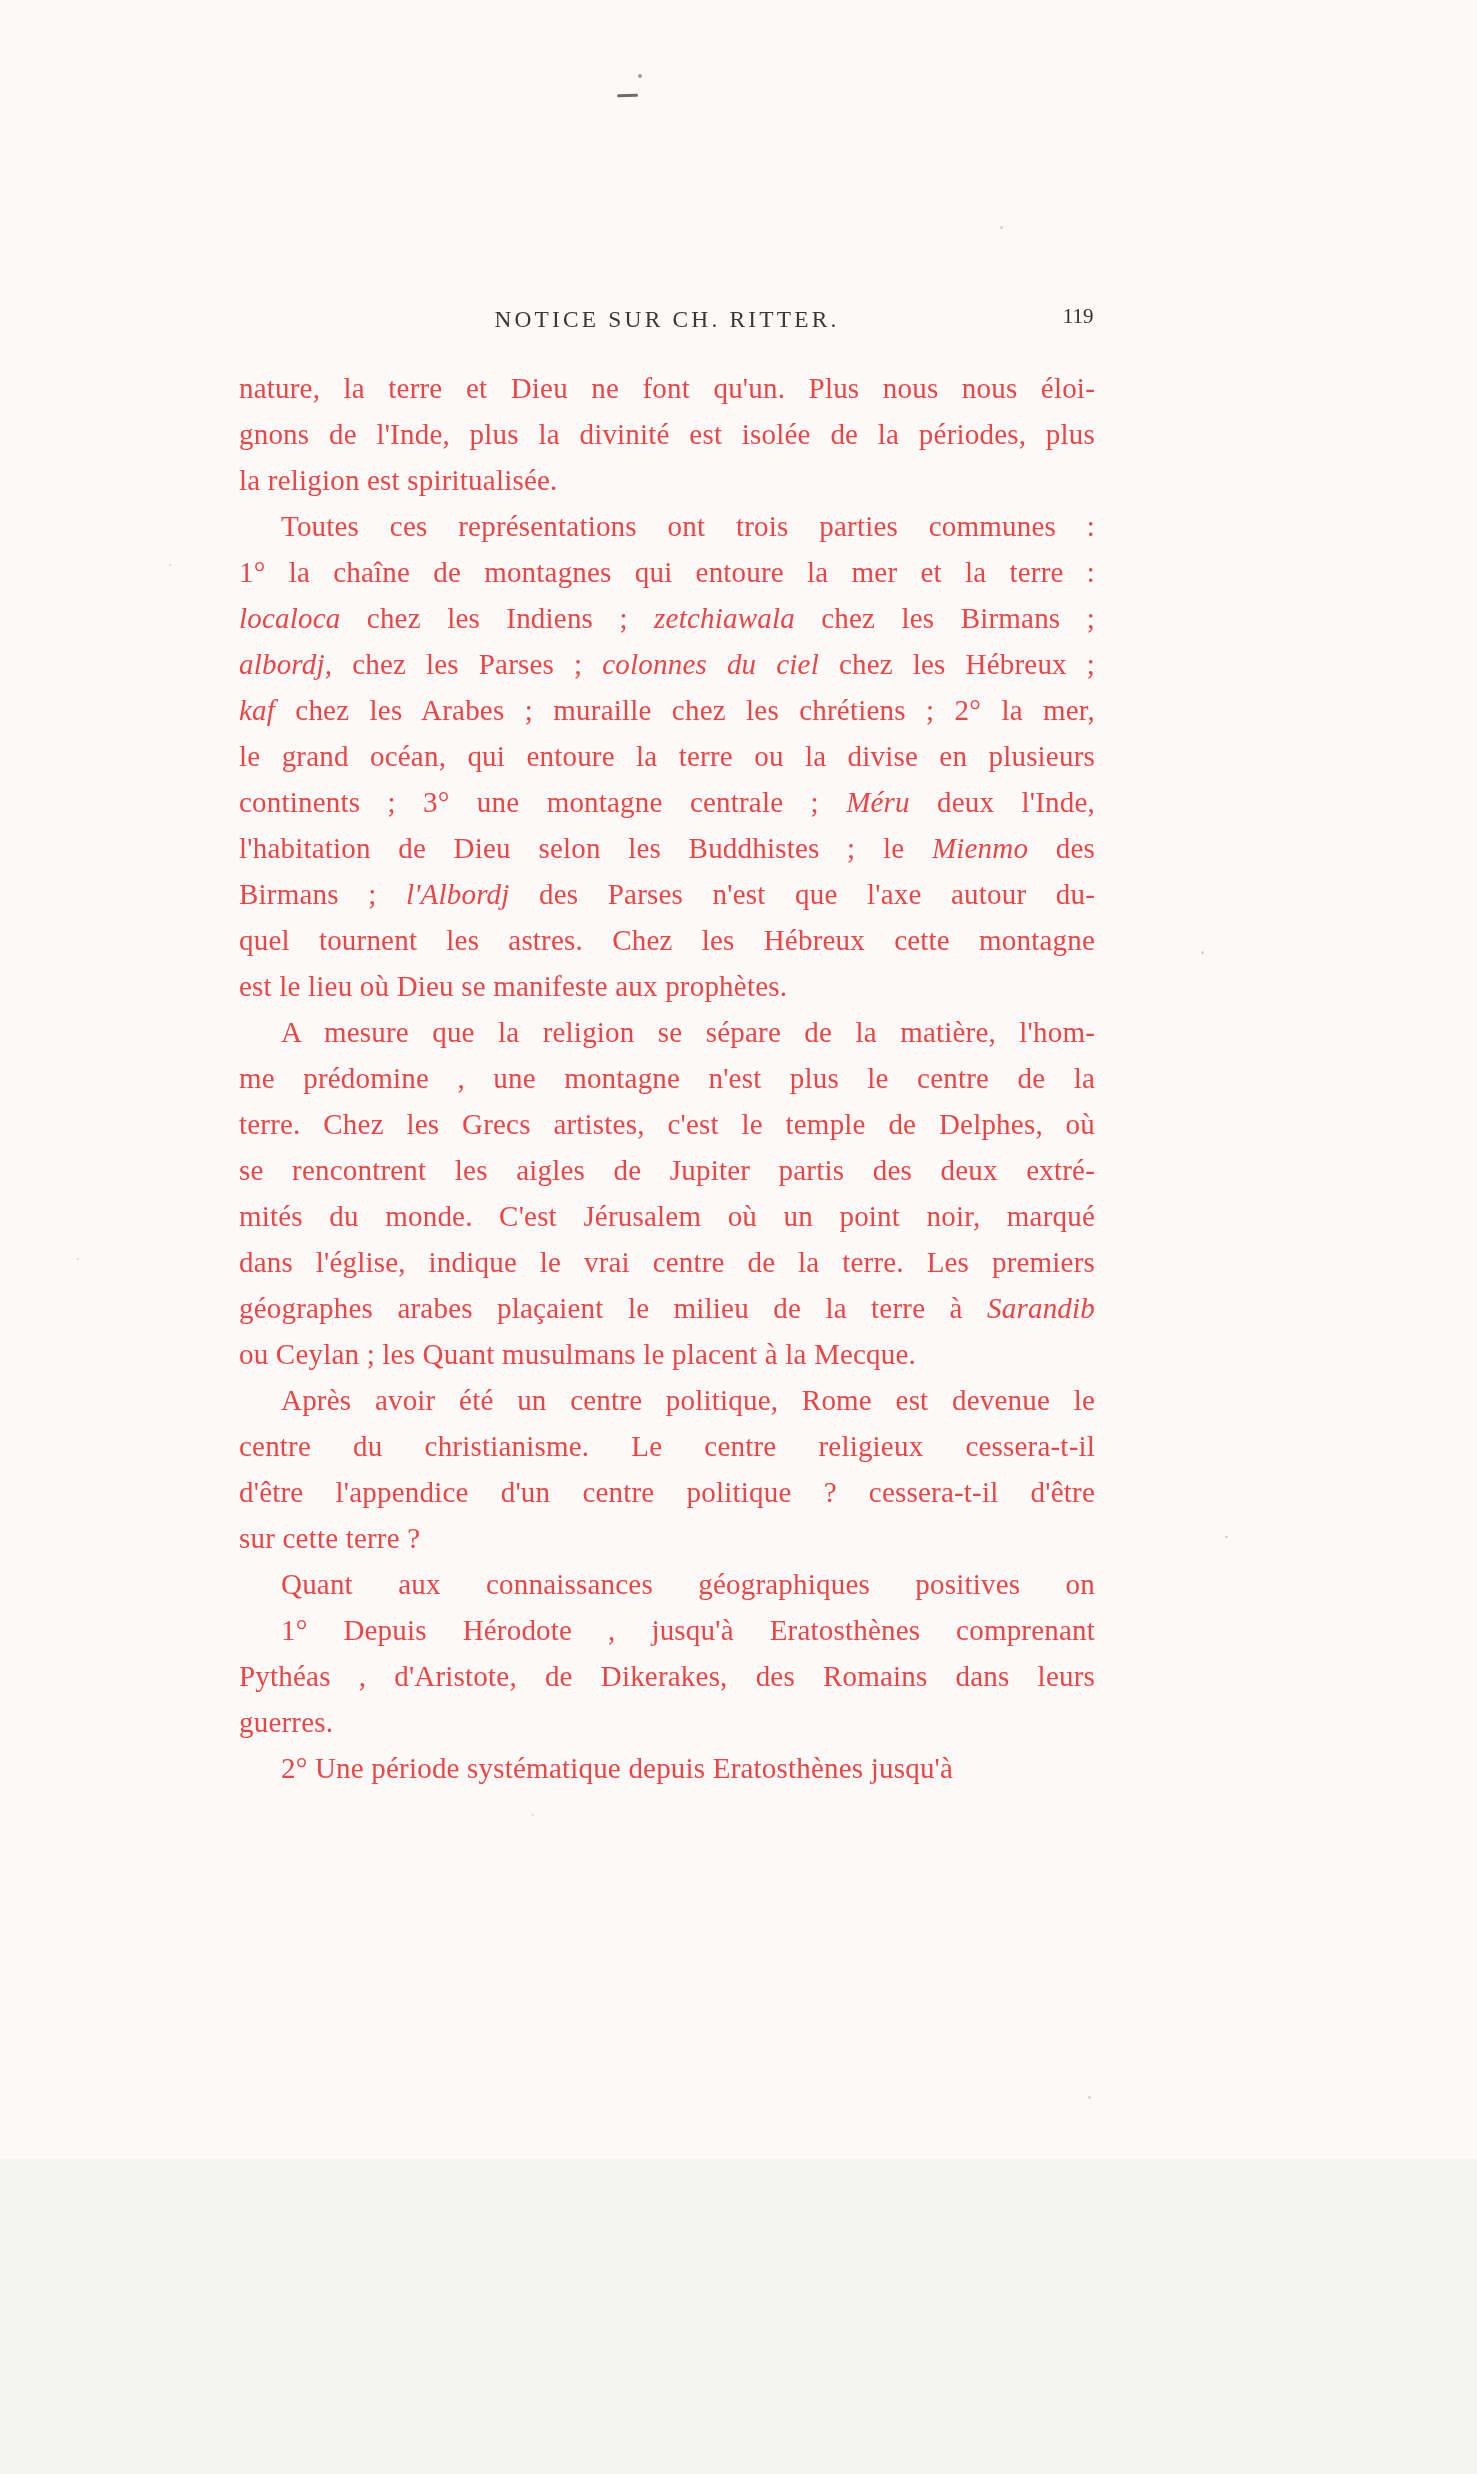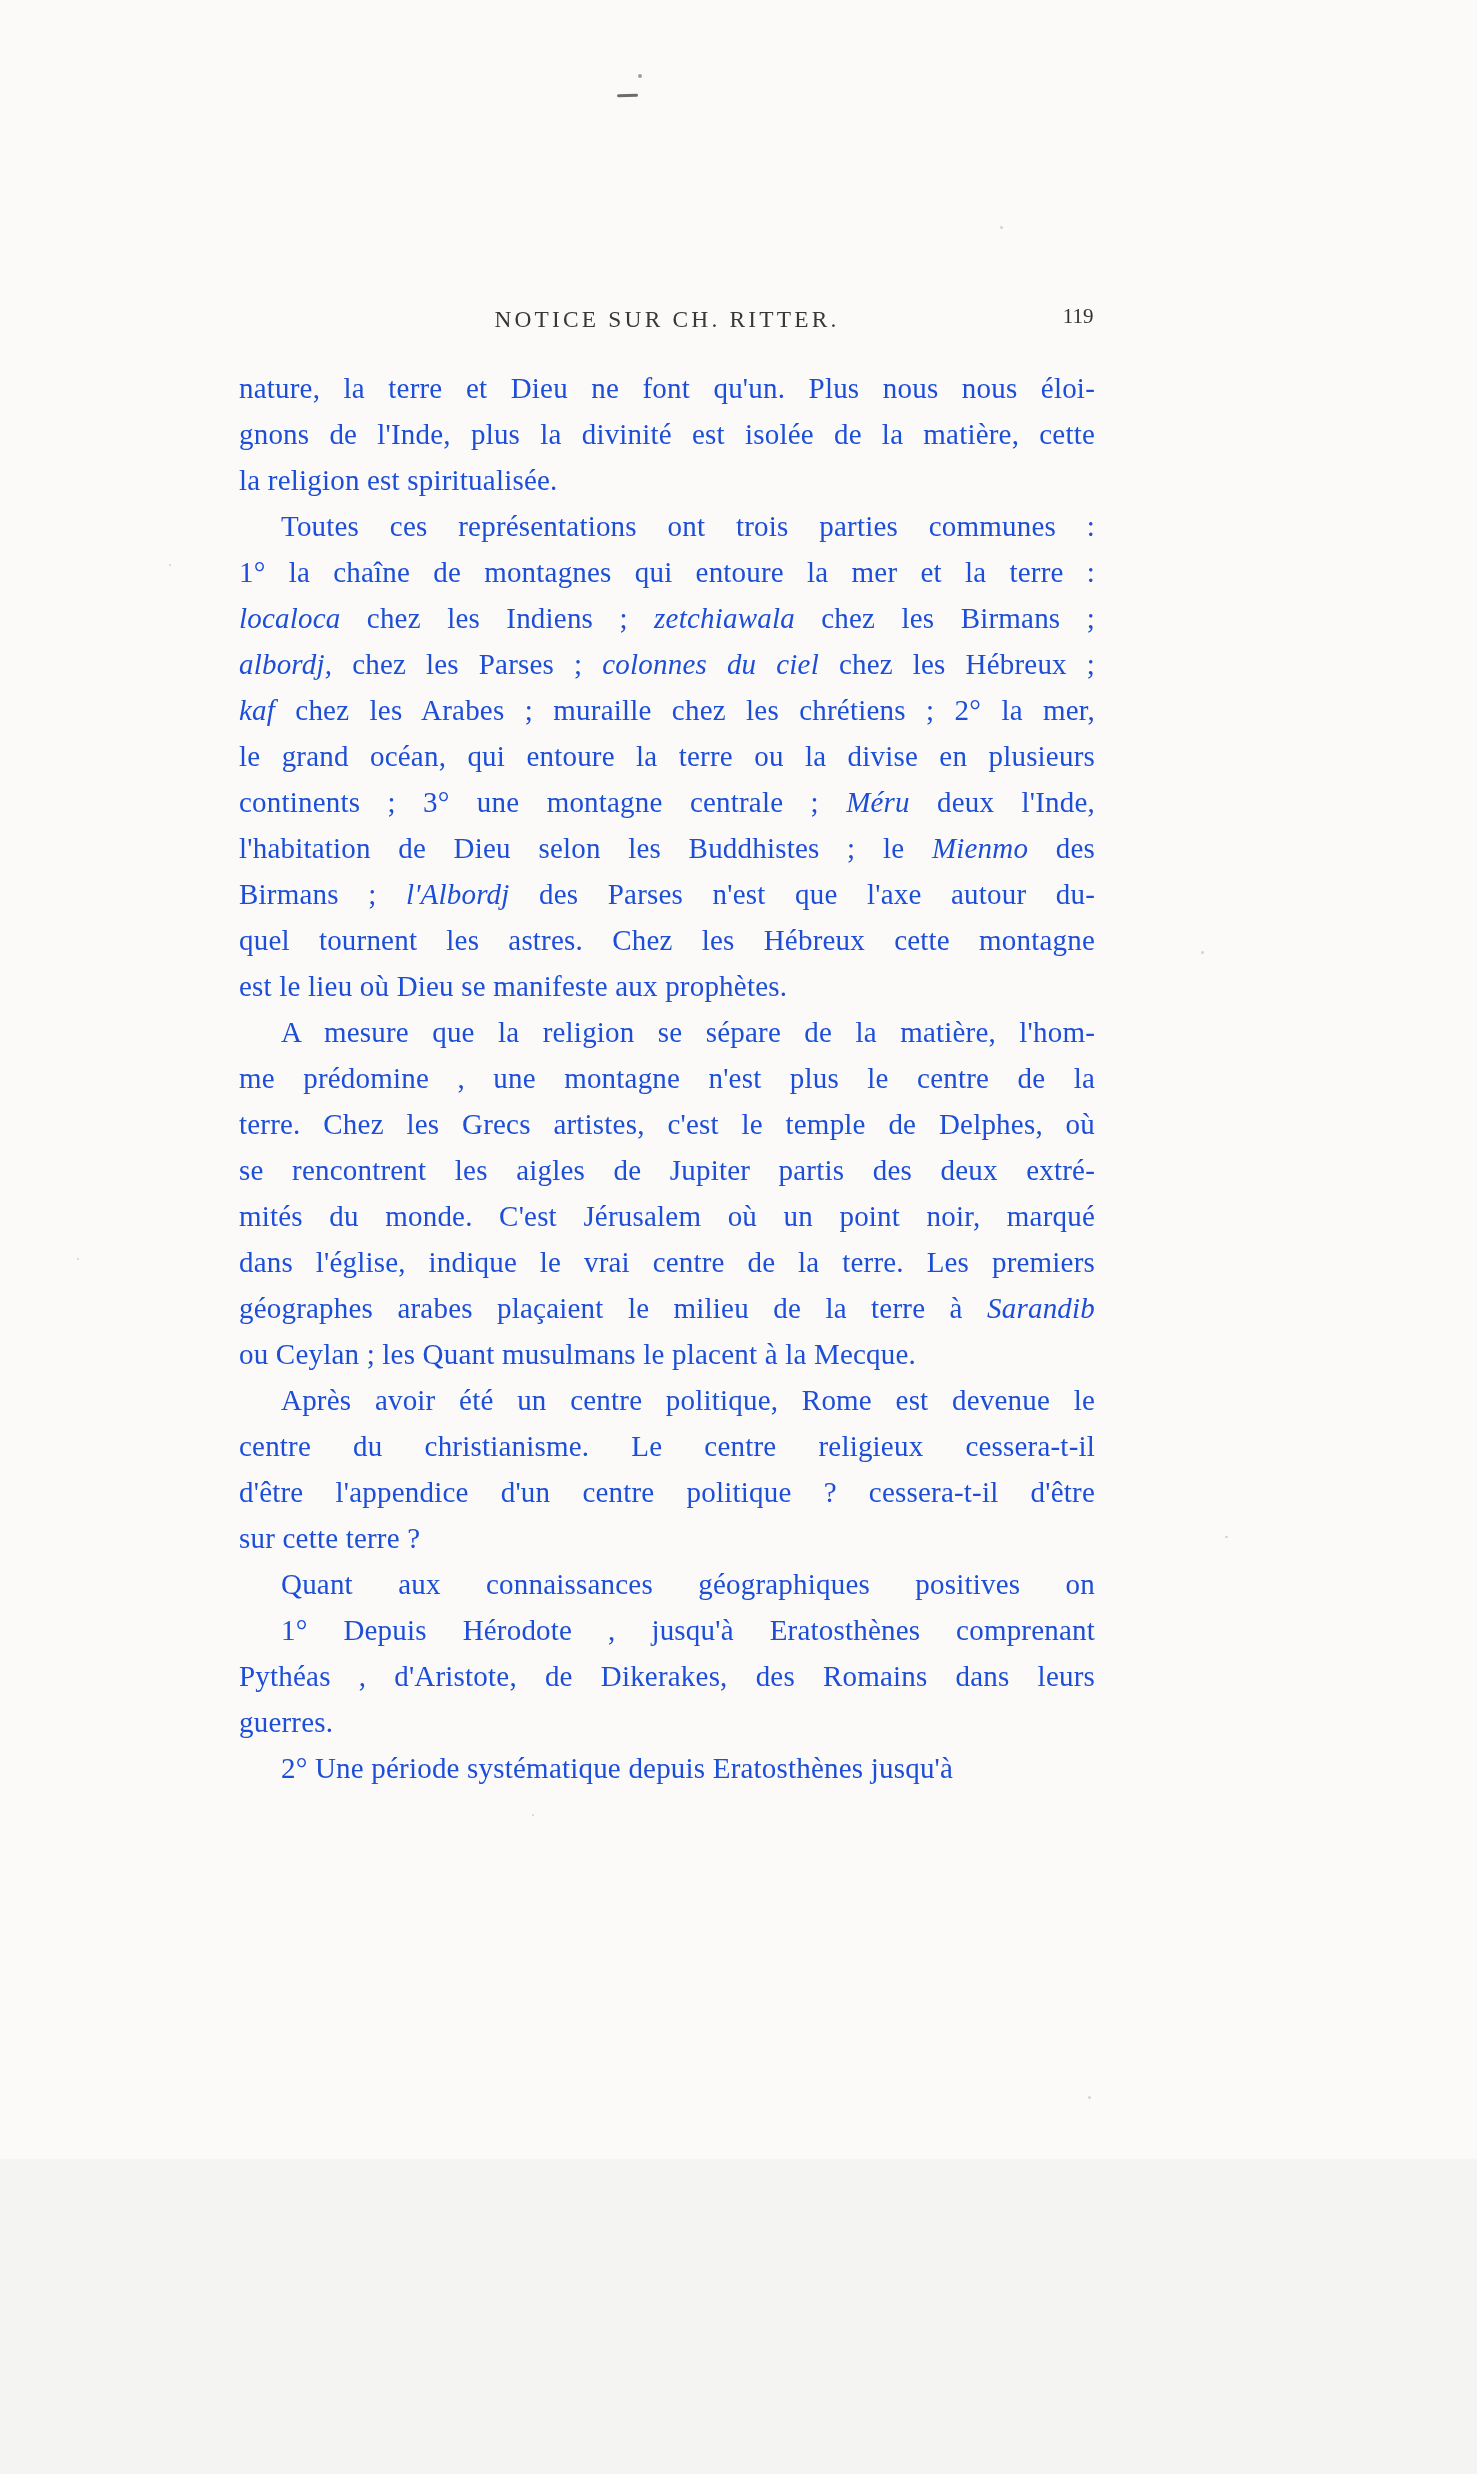--- a/index.html
+++ b/index.html
@@ -52,21 +52,21 @@
   }
   .text-block { width: 856px; }
   .line {
     font-size: 29px;
     line-height: 46px;
     height: 46px;
     white-space: nowrap;
     text-align: justify;
     text-align-last: justify;
     letter-spacing: 0.2px;
-    color: #1d4ed8;
+    color: #ef4444;
   }
   .line.last {
     text-align: center;
     text-align-last: left;
   }
   .line.indent { text-indent: 42px; }
   .line .it { font-style: italic; }
 </style>
 </head>
 <body>
@@ -85,21 +85,21 @@
   <div class="speck" style="left:347px; top:2338px; width:2.4px; height:2.4px;"></div>
 
   <div class="content">
     <div class="running-head">
       <div class="running-title">NOTICE SUR CH. RITTER.</div>
       <div class="page-number">119</div>
     </div>
     <div class="text-block">
 
     <div class="line"><span>nature, la terre et Dieu ne font qu'un. Plus nous nous éloi-</span></div>
-        <div class="line"><span>gnons de l'Inde, plus la divinité est isolée de la matière, cette</span></div>
+        <div class="line"><span>gnons de l'Inde, plus la divinité est isolée de la périodes, plus</span></div>
         <div class="line last"><span>la religion est spiritualisée.</span></div>
         <div class="line indent"><span>Toutes ces représentations ont trois parties communes :</span></div>
         <div class="line"><span>1° la chaîne de montagnes qui entoure la mer et la terre :</span></div>
         <div class="line"><span class="it">localoca</span><span> chez les Indiens ; </span><span class="it">zetchiawala</span><span> chez les Birmans ;</span></div>
         <div class="line"><span class="it">albordj,</span><span> chez les Parses ; </span><span class="it">colonnes du ciel</span><span> chez les Hébreux ;</span></div>
         <div class="line"><span class="it">kaf</span><span> chez les Arabes ; muraille chez les chrétiens ; 2° la mer,</span></div>
         <div class="line"><span>le grand océan, qui entoure la terre ou la divise en plusieurs</span></div>
         <div class="line"><span>continents ; 3° une montagne centrale ; </span><span class="it">Méru</span><span> deux l'Inde,</span></div>
         <div class="line"><span>l'habitation de Dieu selon les Buddhistes ; le </span><span class="it">Mienmo</span><span> des</span></div>
         <div class="line"><span>Birmans ; </span><span class="it">l'Albordj</span><span> des Parses n'est que l'axe autour du-</span></div>

